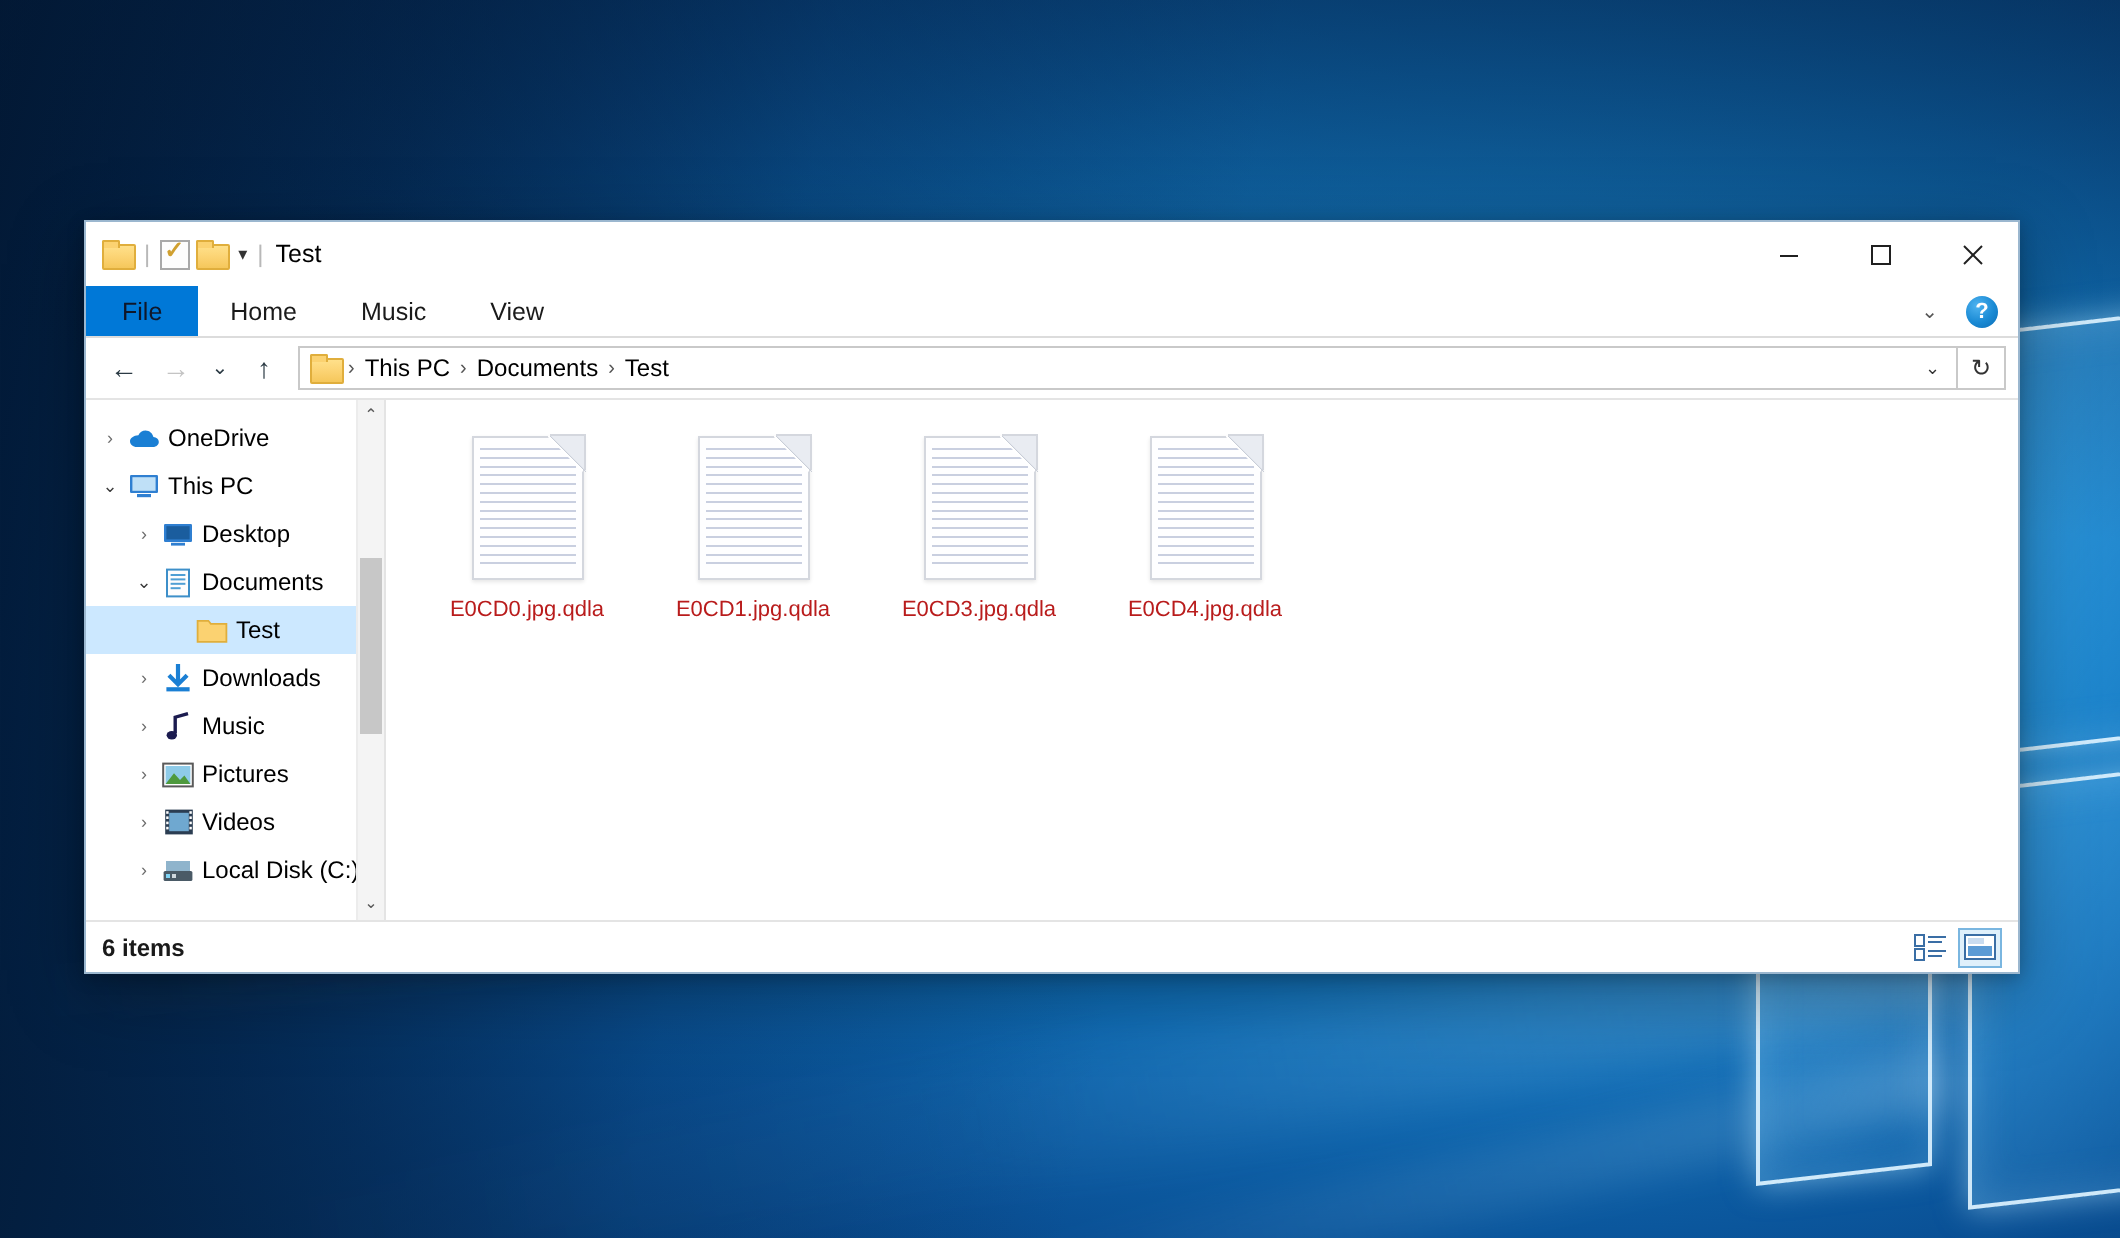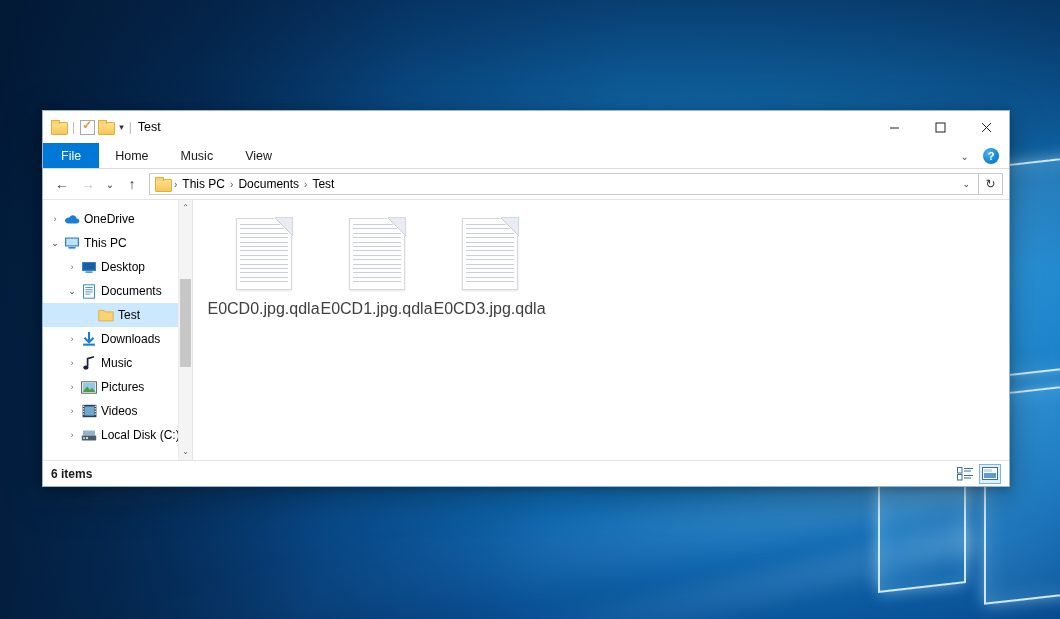--- a/index.html
+++ b/index.html
@@ -128,21 +128,21 @@
     height: 26px; min-height: 26px;
     background: #ffffff;
     border-bottom: 1px solid #dcdcdc;
     display: flex; align-items: stretch; position: relative;
   }
   .tab {
     padding: 0 16px; display: flex; align-items: center;
     font-size: 12.5px; color: #1a1a1a;
   }
   .tab.file {
-    background: #0078d7; color: #ffffff; font-weight: normal;
+    background: #0078d7; color: #0f172a; font-weight: normal;
     padding: 0 18px;
   }
   .ribbon-right {
     position: absolute; right: 4px; top: 0; height: 26px;
     display: flex; align-items: center; gap: 8px;
   }
   .rb-caret { font-size: 10px; color: #555; padding: 0 6px; }
   .help-btn {
     width: 16px; height: 16px; border-radius: 50%;
     background: radial-gradient(circle at 35% 30%, #4fb3f0 0%, #1a8ad4 55%, #0a6cb5 100%);
@@ -267,21 +267,21 @@
   }
   .doc-fold::after {
     content: ""; position: absolute; left: 0; top: 0;
     width: 18px; height: 18px;
     background: linear-gradient(45deg, rgba(0,0,0,0) 49.5%, #c9ced8 50%, #c9ced8 51%, rgba(0,0,0,0) 51.5%);
   }
   .doc-mask {
     position: absolute; right: 0; top: 0; width: 18px; height: 18px;
     background: #fff; clip-path: polygon(0 0, 100% 0, 100% 100%);
   }
-  .fname { font-size: 16px; color: #404040; line-height: 1.25; }
+  .fname { font-size: 11px; color: #b91c1c; line-height: 1.25; }
 
   
   .statusbar {
     height: 26px; min-height: 26px;
     background: #ffffff;
     border-top: 1px solid #e4e4e4;
     display: flex; align-items: center;
     padding: 0 8px;
   }
   .status-text { font-size: 12px; color: #1a1a1a; font-weight: bold; }
@@ -531,20 +531,29 @@
               <div class="fname">E0CD1.jpg.qdla</div>
             </div>
             <div class="fileitem">
               <div class="doc-icon">
                 <div class="doc-page"></div>
                 <div class="doc-lines"></div>
                 <div class="doc-mask"></div>
                 <div class="doc-fold"></div>
               </div>
               <div class="fname">E0CD3.jpg.qdla</div>
+            </div>
+            <div class="fileitem">
+              <div class="doc-icon">
+                <div class="doc-page"></div>
+                <div class="doc-lines"></div>
+                <div class="doc-mask"></div>
+                <div class="doc-fold"></div>
+              </div>
+              <div class="fname">E0CD4.jpg.qdla</div>
             </div>
           </div>
       </div>
     </div>
 
     <div class="statusbar">
       <span class="status-text">6 items</span>
       <div class="viewbtns">
         <div class="vbtn">
           <svg width="16" height="14" viewBox="0 0 16 14">

